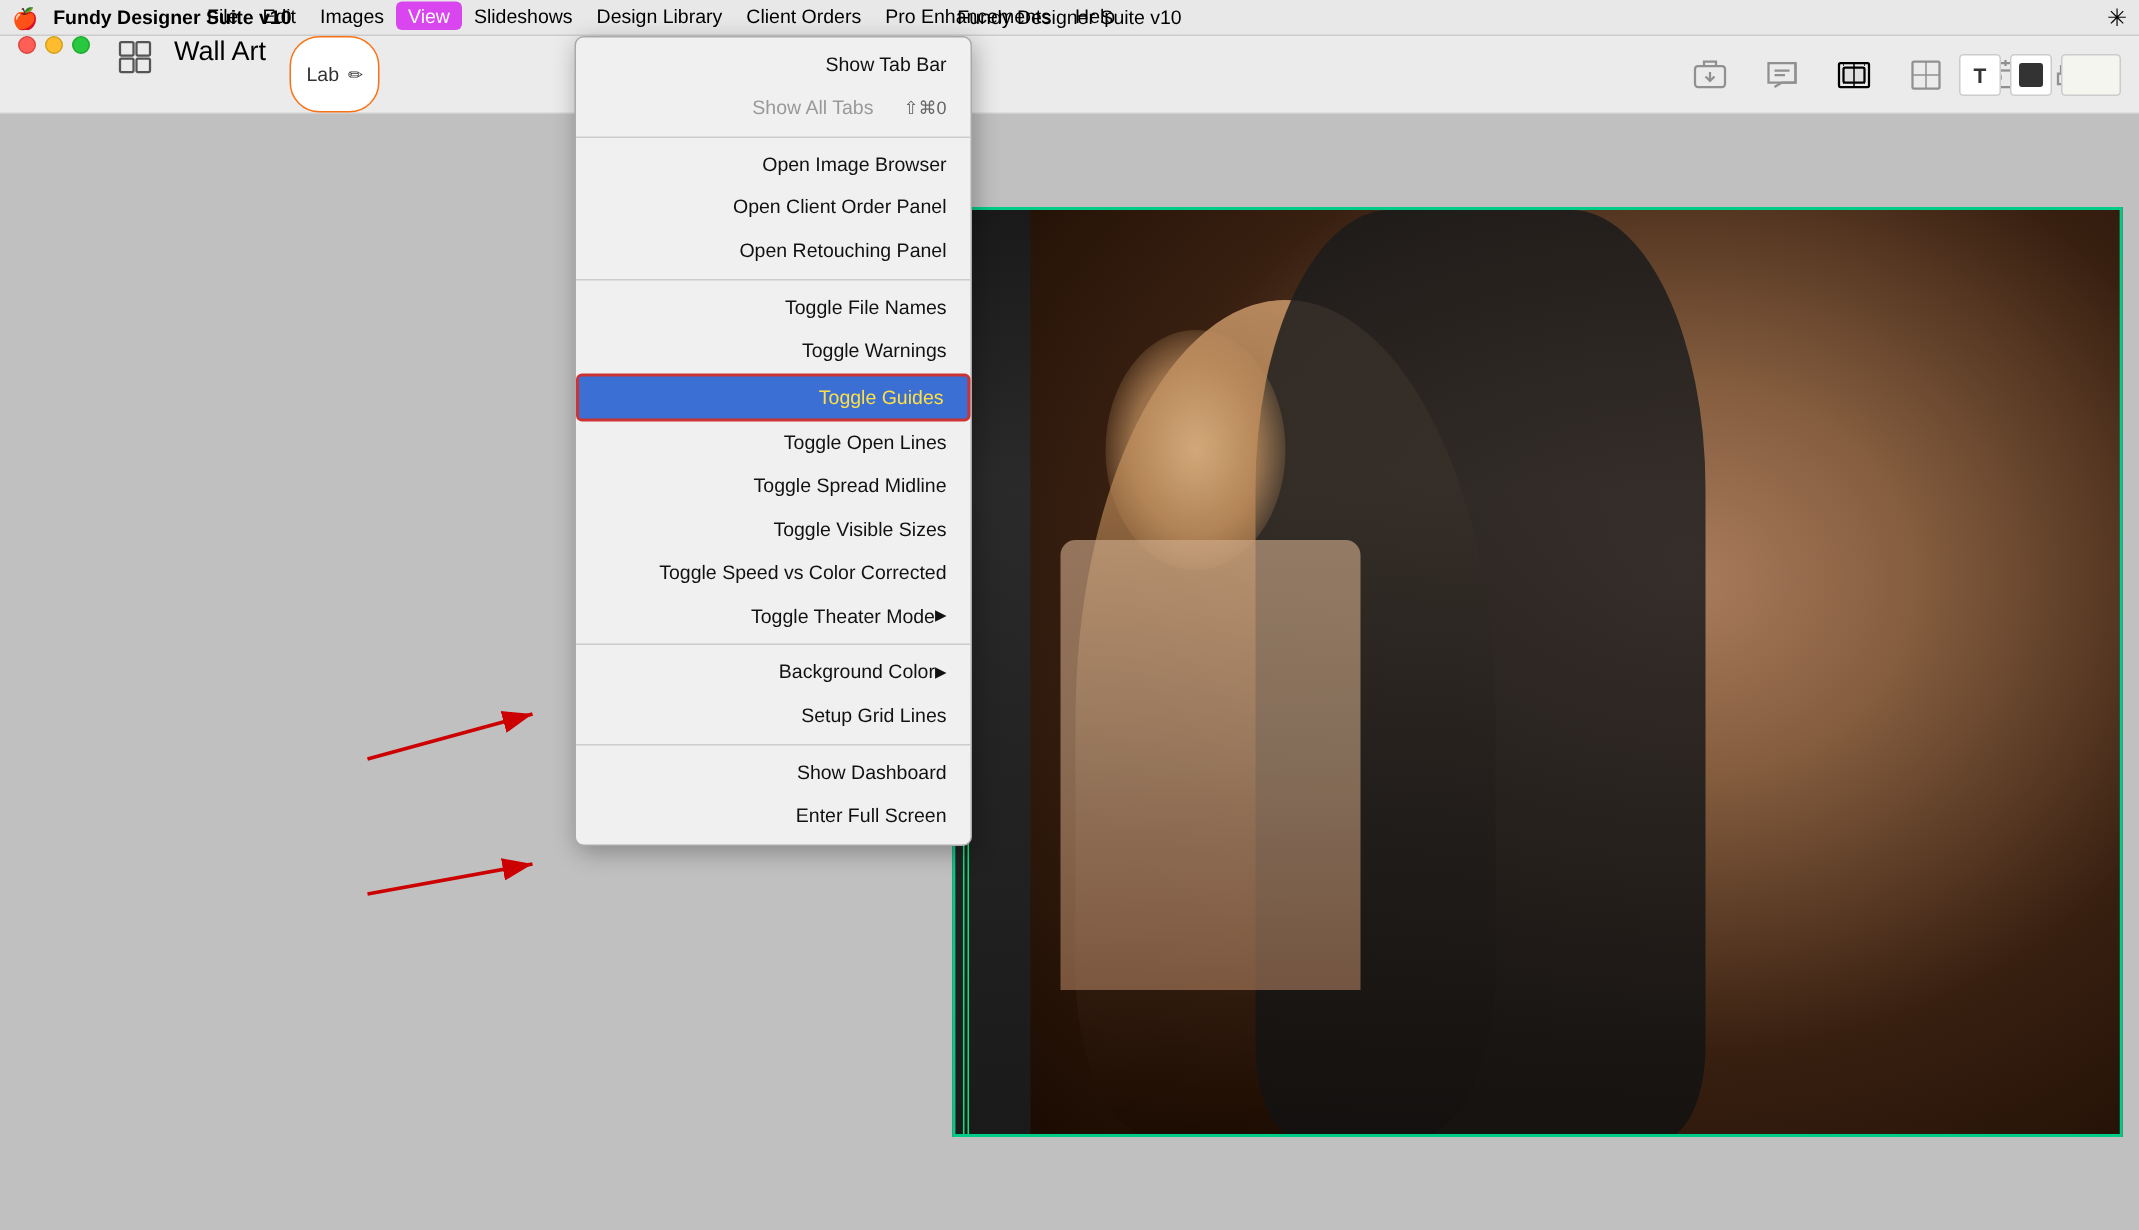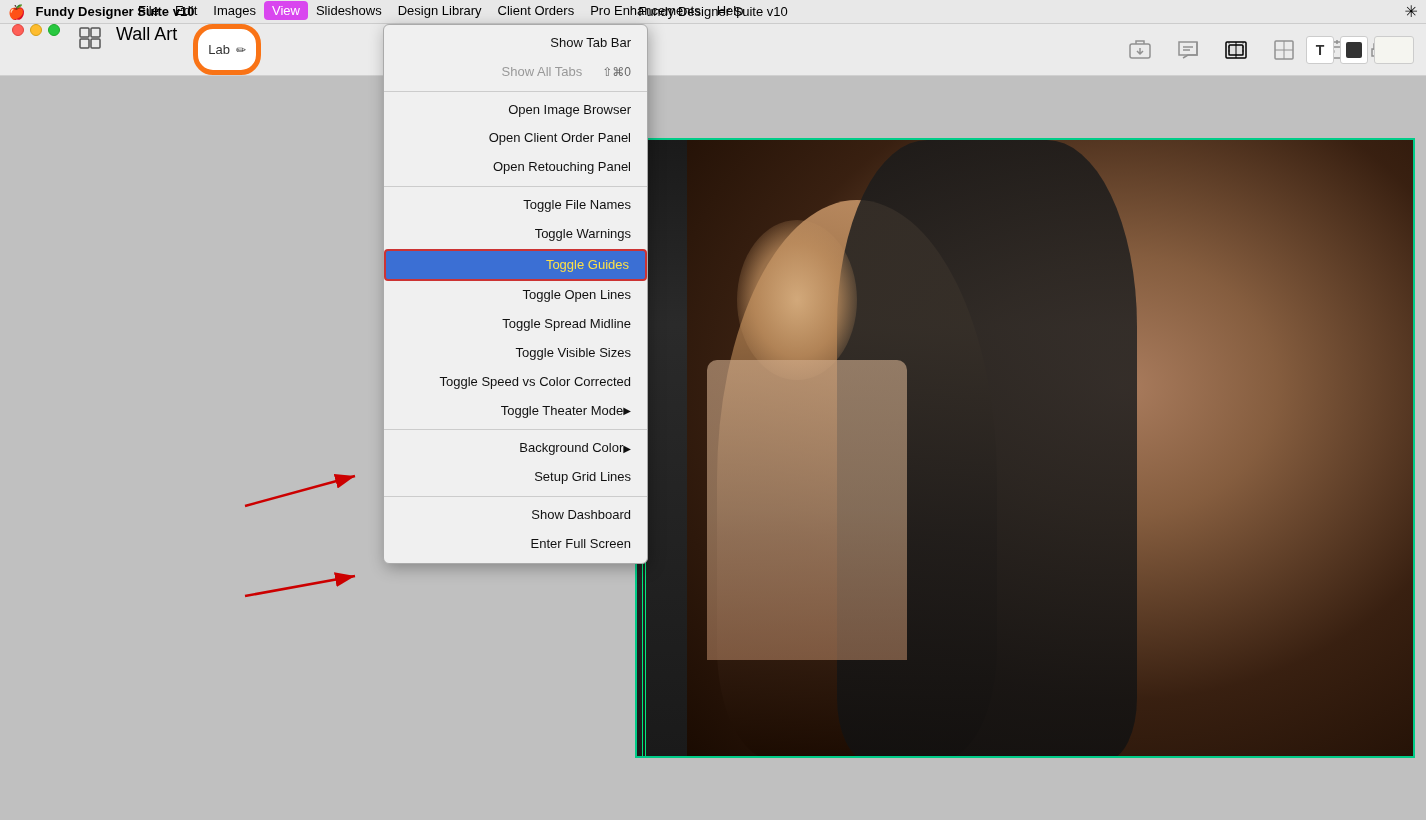--- a/index.html
+++ b/index.html
@@ -101,21 +101,21 @@
 
     .page-title {
       font-size: 18px;
       font-weight: 500;
       color: #000;
     }
 
     .lab-badge {
       display: flex;
       align-items: center;
-      border: 5px solid #f97316;
+      border: 1px solid #f97316;
       border-radius: 20px;
       padding: 2px 10px;
       gap: 6px;
       font-size: 13px;
       color: #333;
       background: white;
       margin-left: 8px;
     }
 
     .toolbar-icons {

